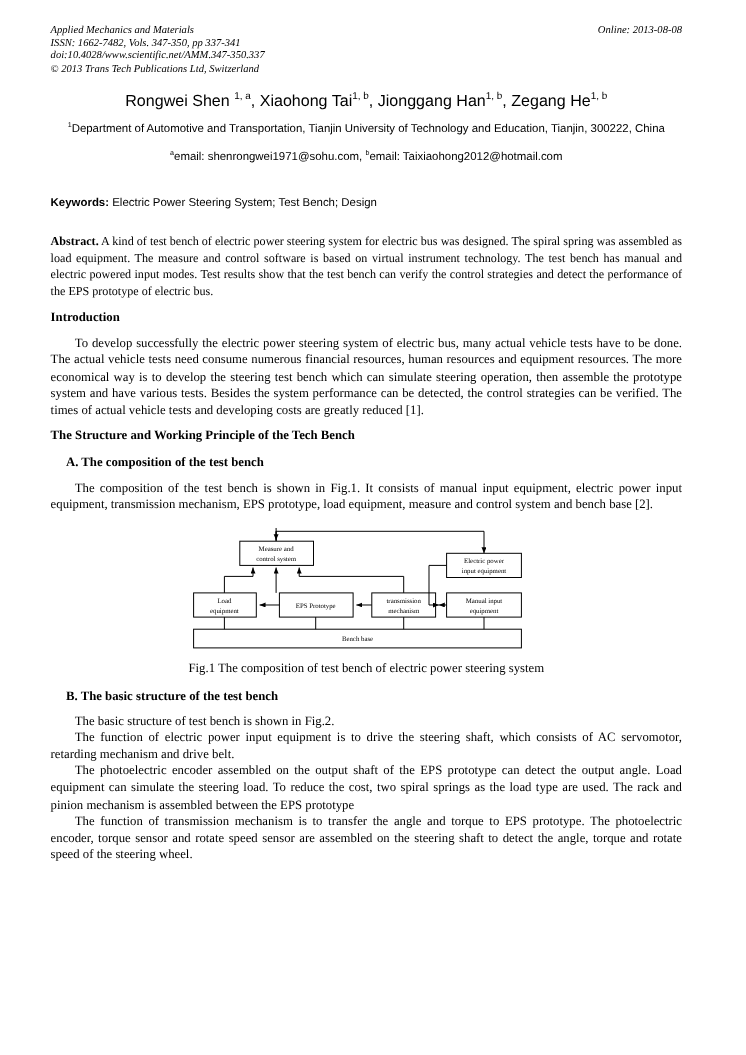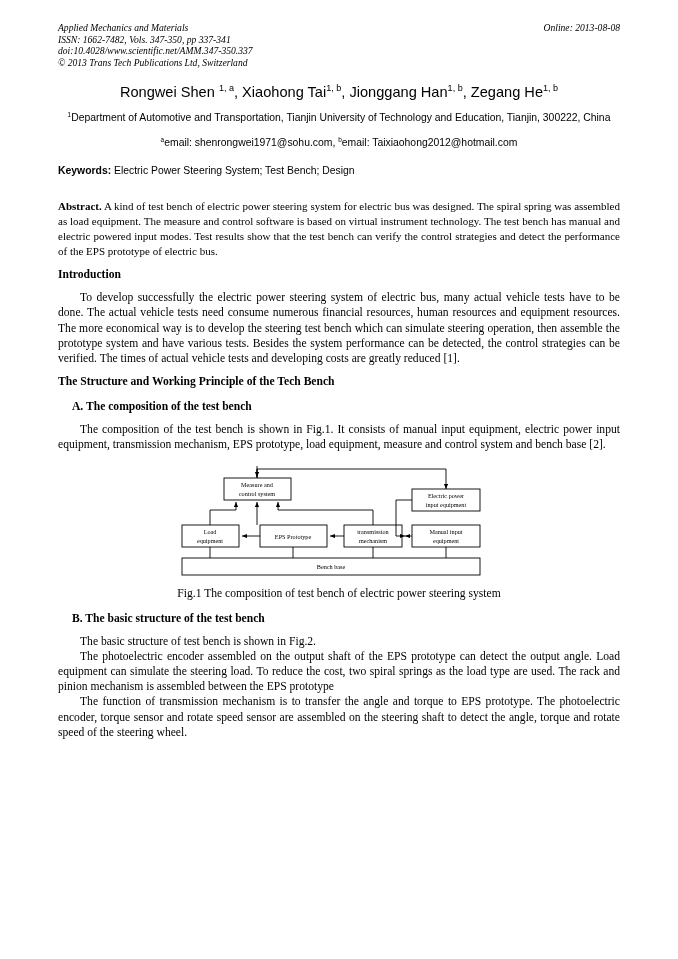--- a/index.html
+++ b/index.html
@@ -14,21 +14,21 @@
     font-family: "Liberation Serif", "DejaVu Serif", serif;
     color: #000000;
     overflow: hidden;
   }
   .page {
     position: absolute;
     left: 0; top: 0;
     width: 678px;
     height: 959px;
     box-sizing: border-box;
-    padding: 22px 58px 0 58px;
+    padding: 22px 58px 0 46px;
   }
 
   
   .masthead {
     position: relative;
     font-family: "Liberation Serif", "DejaVu Serif", serif;
     font-style: italic;
     font-size: 9.6px;
     line-height: 11.6px;
     color: #000;
@@ -78,21 +78,21 @@
   .emails {
     margin-top: 10px;
     font-family: "Liberation Sans", "DejaVu Sans", sans-serif;
     font-size: 10.4px;
     line-height: 14.5px;
     text-align: center;
   }
 
   
   .keywords {
-    margin-top: 14px;
+    margin-top: 28px;
     font-family: "Liberation Sans", "DejaVu Sans", sans-serif;
     font-size: 10.4px;
     line-height: 14px;
   }
   .keywords b {
     font-weight: bold;
   }
 
   
   .abstract {
@@ -263,16 +263,17 @@
           <text class="fig-label" x="157" y="105" text-anchor="middle">Bench base</text>
         </g>
       </svg>
     </div>
   </div>
 
   <div class="figcap">Fig.1 The composition of test bench of electric power steering system</div>
 
   <div class="h2">B. The basic structure of the test bench</div>
   <p class="body tight">The basic structure of test bench is shown in Fig.2.</p>
+  <p class="body">The function of electric power input equipment is to drive the steering shaft, which consists of AC servomotor, retarding mechanism and drive belt.</p>
   <p class="body">The photoelectric encoder assembled on the output shaft of the EPS prototype can detect the output angle. Load equipment can simulate the steering load. To reduce the cost, two spiral springs as the load type are used. The rack and pinion mechanism is assembled between the EPS prototype</p>
   <p class="body">The function of transmission mechanism is to transfer the angle and torque to EPS prototype. The photoelectric encoder, torque sensor and rotate speed sensor are assembled on the steering shaft to detect the angle, torque and rotate speed of the steering wheel.</p>
 
 </div>
 
 </body></html>

